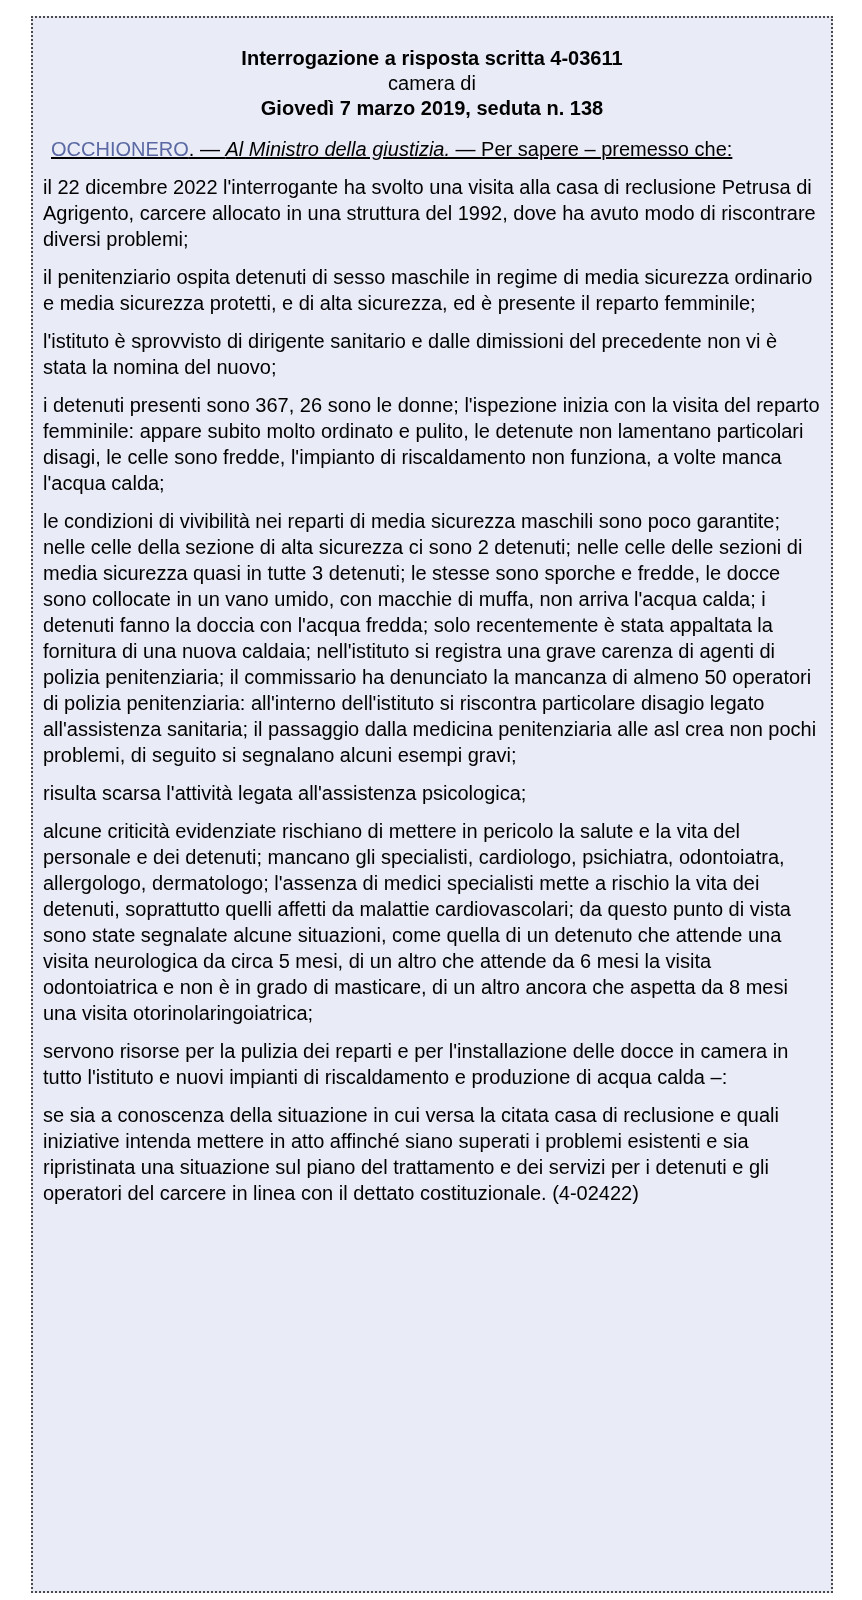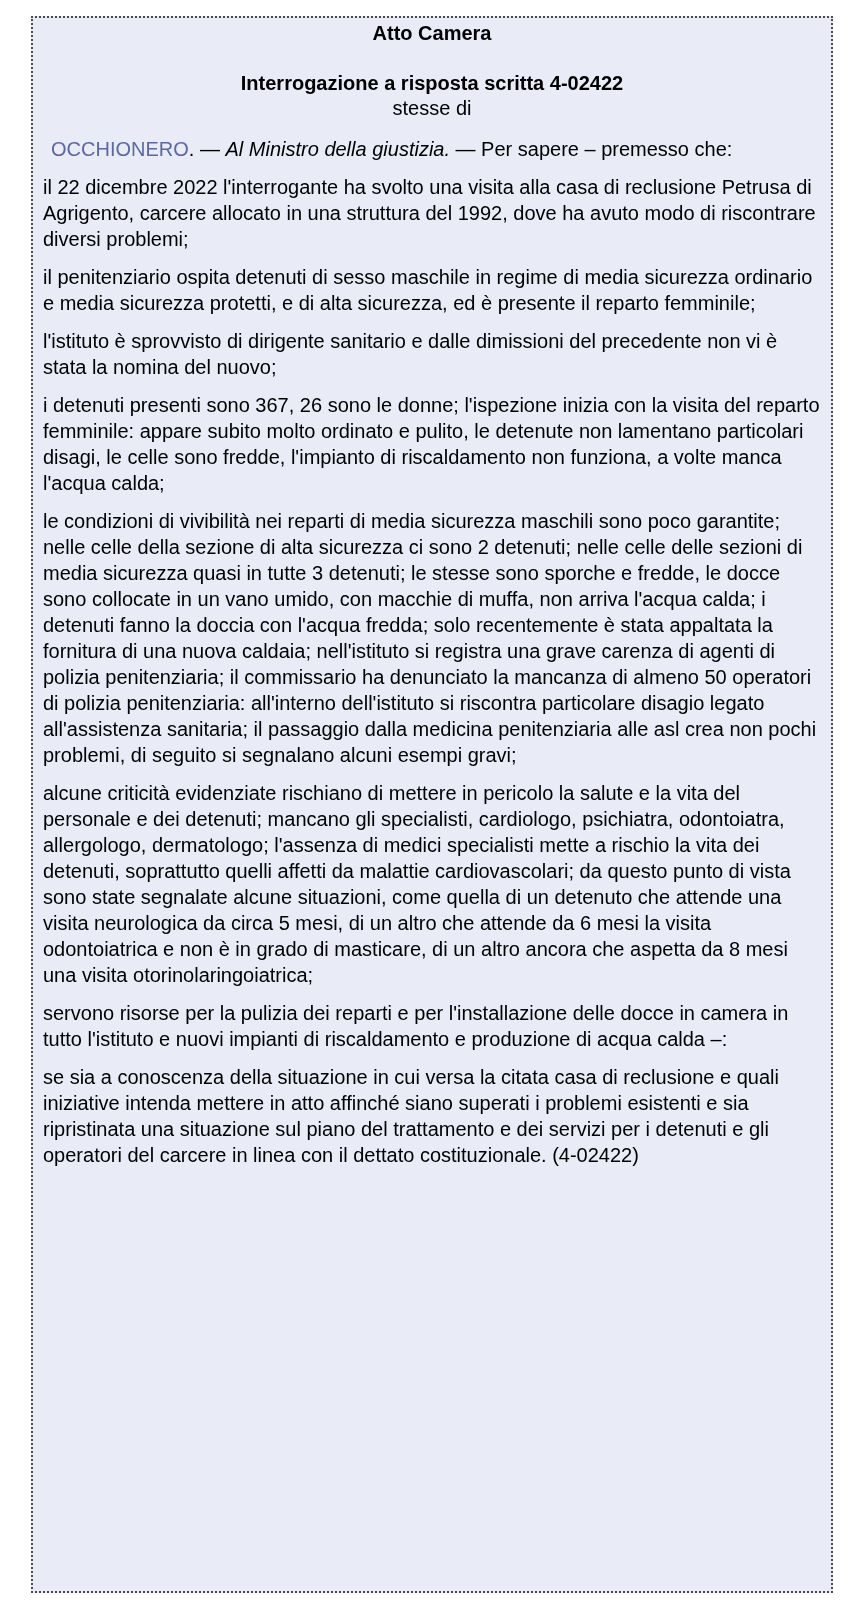--- a/index.html
+++ b/index.html
@@ -22,47 +22,49 @@
   .header {
     text-align: center;
     line-height: 25px;
   }
   .bold { font-weight: bold; }
   .h-spacer { height: 25px; }
   p.opening {
     margin: 15px 0 12px 0;
     line-height: 26px;
     text-indent: 8px;
+    text-decoration: underline;
   }
   .speaker { color: #5A69A3; }
   .addressee { font-style: italic; }
   #paragraphs p {
     margin: 12px 0;
     line-height: 26px;
   }
   #paragraphs p:last-child { margin-bottom: 4px; }
 </style>
 </head>
 <body>
 
 <div class="panel">
 
   <div class="header">
-    <div class="bold">Atto Camera</div>
     <div class="h-spacer"></div>
-    <div class="bold">Interrogazione a risposta scritta 4-02422</div>
-    <div>stesse di</div>
+    <div class="bold">Interrogazione a risposta scritta 4-03611</div>
+    <div>camera di</div>
+    <div class="bold">Giovedì 7 marzo 2019, seduta n. 138</div>
   </div>
 
   <p class="opening"><span class="speaker">OCCHIONERO</span><span>. — </span><span class="addressee">Al Ministro della giustizia.</span><span> — Per sapere – premesso che:</span></p>
 
   <div id="paragraphs">
       <p>il 22 dicembre 2022 l'interrogante ha svolto una visita alla casa di reclusione Petrusa di Agrigento, carcere allocato in una struttura del 1992, dove ha avuto modo di riscontrare diversi problemi;</p>
       <p>il penitenziario ospita detenuti di sesso maschile in regime di media sicurezza ordinario e media sicurezza protetti, e di alta sicurezza, ed è presente il reparto femminile;</p>
       <p>l'istituto è sprovvisto di dirigente sanitario e dalle dimissioni del precedente non vi è stata la nomina del nuovo;</p>
       <p>i detenuti presenti sono 367, 26 sono le donne; l'ispezione inizia con la visita del reparto femminile: appare subito molto ordinato e pulito, le detenute non lamentano particolari disagi, le celle sono fredde, l'impianto di riscaldamento non funziona, a volte manca l'acqua calda;</p>
       <p>le condizioni di vivibilità nei reparti di media sicurezza maschili sono poco garantite; nelle celle della sezione di alta sicurezza ci sono 2 detenuti; nelle celle delle sezioni di media sicurezza quasi in tutte 3 detenuti; le stesse sono sporche e fredde, le docce sono collocate in un vano umido, con macchie di muffa, non arriva l'acqua calda; i detenuti fanno la doccia con l'acqua fredda; solo recentemente è stata appaltata la fornitura di una nuova caldaia; nell'istituto si registra una grave carenza di agenti di polizia penitenziaria; il commissario ha denunciato la mancanza di almeno 50 operatori di polizia penitenziaria: all'interno dell'istituto si riscontra particolare disagio legato all'assistenza sanitaria; il passaggio dalla medicina penitenziaria alle asl crea non pochi problemi, di seguito si segnalano alcuni esempi gravi;</p>
+      <p>risulta scarsa l'attività legata all'assistenza psicologica;</p>
       <p>alcune criticità evidenziate rischiano di mettere in pericolo la salute e la vita del personale e dei detenuti; mancano gli specialisti, cardiologo, psichiatra, odontoiatra, allergologo, dermatologo; l'assenza di medici specialisti mette a rischio la vita dei detenuti, soprattutto quelli affetti da malattie cardiovascolari; da questo punto di vista sono state segnalate alcune situazioni, come quella di un detenuto che attende una visita neurologica da circa 5 mesi, di un altro che attende da 6 mesi la visita odontoiatrica e non è in grado di masticare, di un altro ancora che aspetta da 8 mesi una visita otorinolaringoiatrica;</p>
       <p>servono risorse per la pulizia dei reparti e per l'installazione delle docce in camera in tutto l'istituto e nuovi impianti di riscaldamento e produzione di acqua calda –:</p>
       <p>se sia a conoscenza della situazione in cui versa la citata casa di reclusione e quali iniziative intenda mettere in atto affinché siano superati i problemi esistenti e sia ripristinata una situazione sul piano del trattamento e dei servizi per i detenuti e gli operatori del carcere in linea con il dettato costituzionale. (4-02422)</p>
     </div>
 
 </div>
 
 </body></html>

